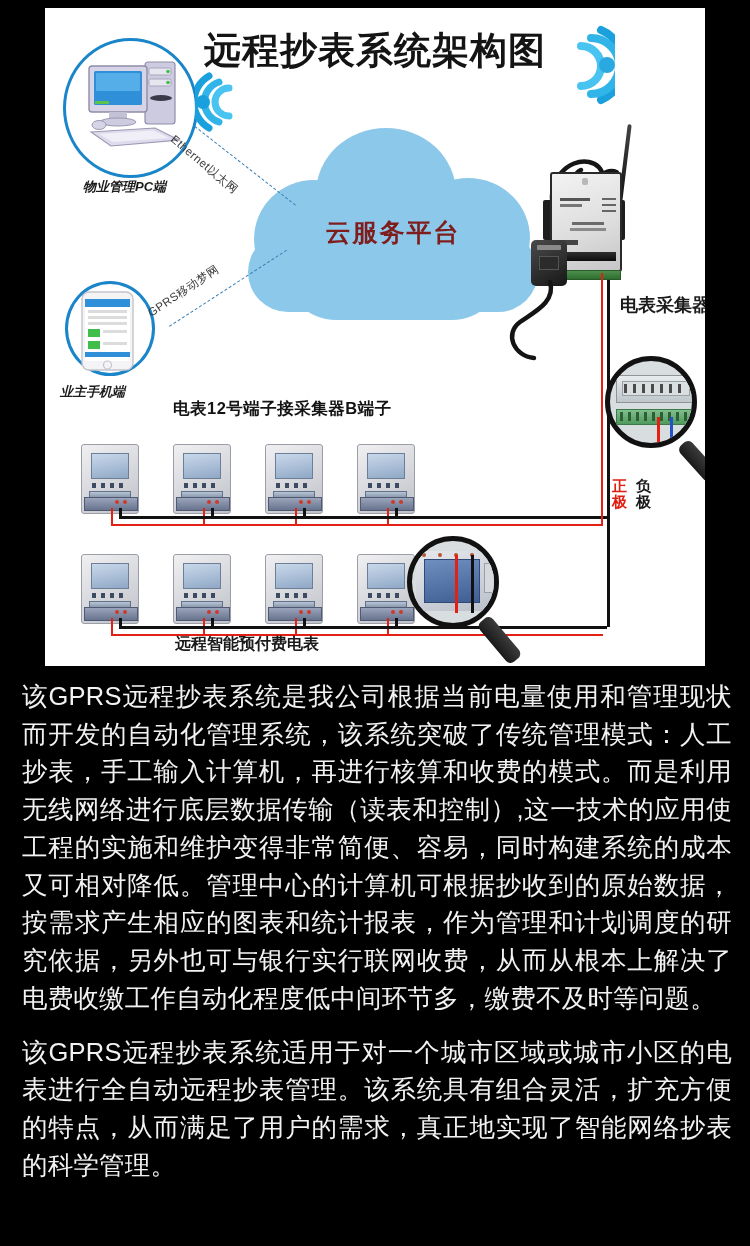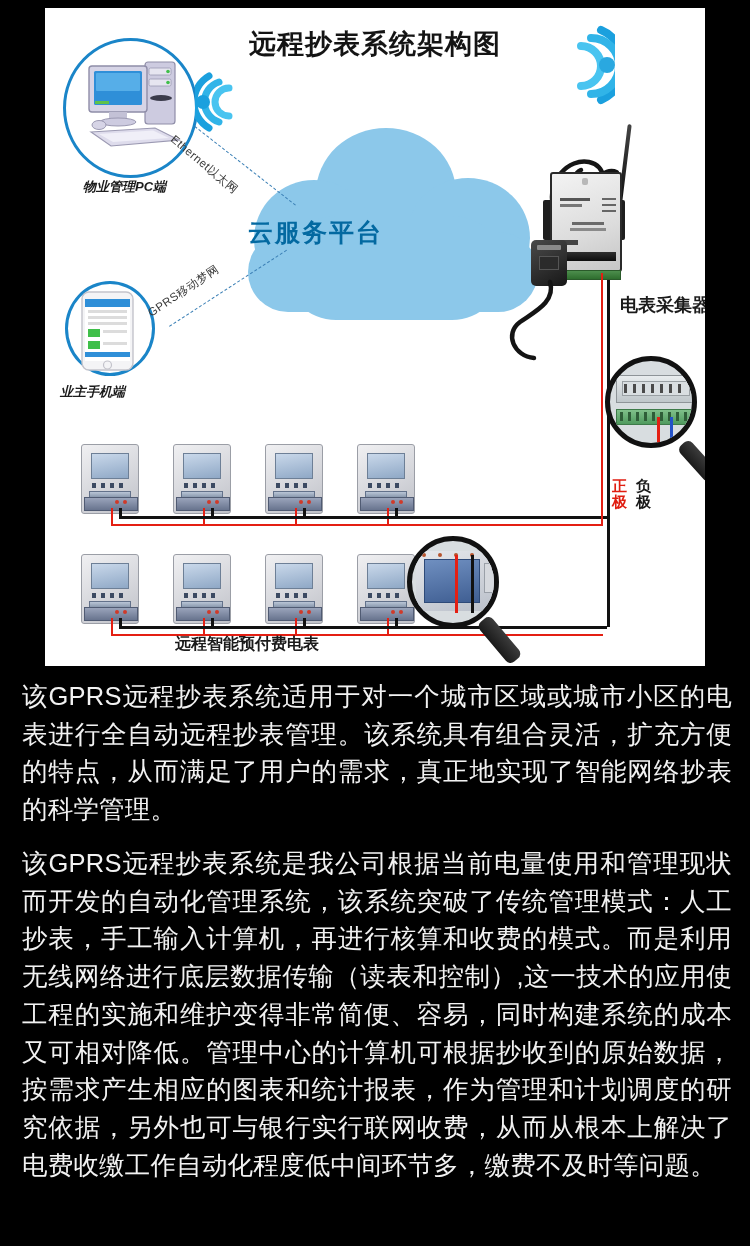--- a/index.html
+++ b/index.html
@@ -18,21 +18,21 @@
     position: absolute;
     left: 45px; top: 8px;
     width: 660px; height: 658px;
     background: #ffffff;
     overflow: hidden;
   }
   #diagram-title {
     position: absolute;
     left: 0; top: 18px; width: 100%;
     text-align: center;
-    font-size: 27px;
+    font-size: 37px;
     font-weight: bold;
     letter-spacing: 1px;
     color: #141414;
   }
 
   
   .ellipse-ring {
     position: absolute;
     border: 3px solid #1a85c8;
     border-radius: 50%;
@@ -81,21 +81,22 @@
 
   
   #cloud { position: absolute; left: 203px; top: 120px; width: 290px; height: 200px; }
   .cloud-lobe {
     position: absolute; border-radius: 50%;
     background: #8cc8ea;
   }
   #cloud-text {
     position: absolute;
     left: 0; top: 88px; width: 290px;
-    color: #0369a1;
+    text-align: center;
+    color: #7f1d1d;
     font-size: 25px;
     font-weight: bold;
     letter-spacing: 2px;
     z-index: 5;
   }
 
   
   #collector-box {
     position: absolute; left: 505px; top: 164px;
     width: 72px; height: 100px;
@@ -321,20 +322,21 @@
     <div style="position:absolute; left:6px; top:14px; width:80px; height:28px; background:linear-gradient(180deg,#e8ecee,#bfc6ca); border:1px solid #8e9498;"></div>
     <div style="position:absolute; left:12px; top:20px; width:68px; height:15px; background:#d9dee1; border:1px solid #9aa0a4;"></div>
     <div style="position:absolute; left:14px; top:23px; width:62px; height:9px; background:repeating-linear-gradient(90deg,#4a4a4a 0 3px, transparent 3px 9px);"></div>
     <div style="position:absolute; left:6px; top:48px; width:82px; height:16px; background:linear-gradient(180deg,#7fc08a,#4f9a5e); border:1px solid #3d7a49;"></div>
     <div style="position:absolute; left:10px; top:51px; width:74px; height:9px; background:repeating-linear-gradient(90deg,#2e5e38 0 3px, transparent 3px 8px);"></div>
     <div style="position:absolute; left:47px; top:56px; width:3px; height:34px; background:#e41f13;"></div>
     <div style="position:absolute; left:60px; top:56px; width:3px; height:34px; background:#2352c8;"></div>
   </div>
   <div class="magnifier-handle" style="left:645px; top:430px; width:16px; height:46px; transform:rotate(-42deg);"></div>
 
+  <div class="callout" id="callout-b">电表12号端子接采集器B端子</div>
 
   <div class="meter" style="left:36px; top:436px;">
     <div class="screen"></div>
       <div class="keys"></div>
       <div class="band"></div>
     <div class="terminal">
         <span class="term-dot" style="left:30px;"></span>
         <span class="term-dot" style="left:38px;"></span>
       </div>
   </div>
@@ -444,15 +446,15 @@
     <div style="position:absolute; left:58px; top:12px; width:4px; height:4px; border-radius:50%; background:#b5542e;"></div>
     <div style="position:absolute; left:43px; top:14px; width:3px; height:58px; background:#e41f13;"></div>
     <div style="position:absolute; left:59px; top:14px; width:3px; height:58px; background:#111;"></div>
   </div>
   <div class="magnifier-handle" style="left:446px; top:606px; width:17px; height:52px; transform:rotate(-40deg);"></div>
 
   <div id="meters-caption">远程智能预付费电表</div>
 </div>
 
 <div id="body-text">
+  <p>该GPRS远程抄表系统是我公司根据当前电量使用和管理现状而开发的自动化管理系统，该系统突破了传统管理模式：人工抄表，手工输入计算机，再进行核算和收费的模式。而是利用无线网络进行底层数据传输（读表和控制）,这一技术的应用使工程的实施和维护变得非常简便、容易，同时构建系统的成本又可相对降低。管理中心的计算机可根据抄收到的原始数据，按需求产生相应的图表和统计报表，作为管理和计划调度的研究依据，另外也可与银行实行联网收费，从而从根本上解决了电费收缴工作自动化程度低中间环节多，缴费不及时等问题。</p>
   <p>该GPRS远程抄表系统适用于对一个城市区域或城市小区的电表进行全自动远程抄表管理。该系统具有组合灵活，扩充方便的特点，从而满足了用户的需求，真正地实现了智能网络抄表的科学管理。</p>
-  <p>该GPRS远程抄表系统是我公司根据当前电量使用和管理现状而开发的自动化管理系统，该系统突破了传统管理模式：人工抄表，手工输入计算机，再进行核算和收费的模式。而是利用无线网络进行底层数据传输（读表和控制）,这一技术的应用使工程的实施和维护变得非常简便、容易，同时构建系统的成本又可相对降低。管理中心的计算机可根据抄收到的原始数据，按需求产生相应的图表和统计报表，作为管理和计划调度的研究依据，另外也可与银行实行联网收费，从而从根本上解决了电费收缴工作自动化程度低中间环节多，缴费不及时等问题。</p>
 </div>
 
 </body></html>

